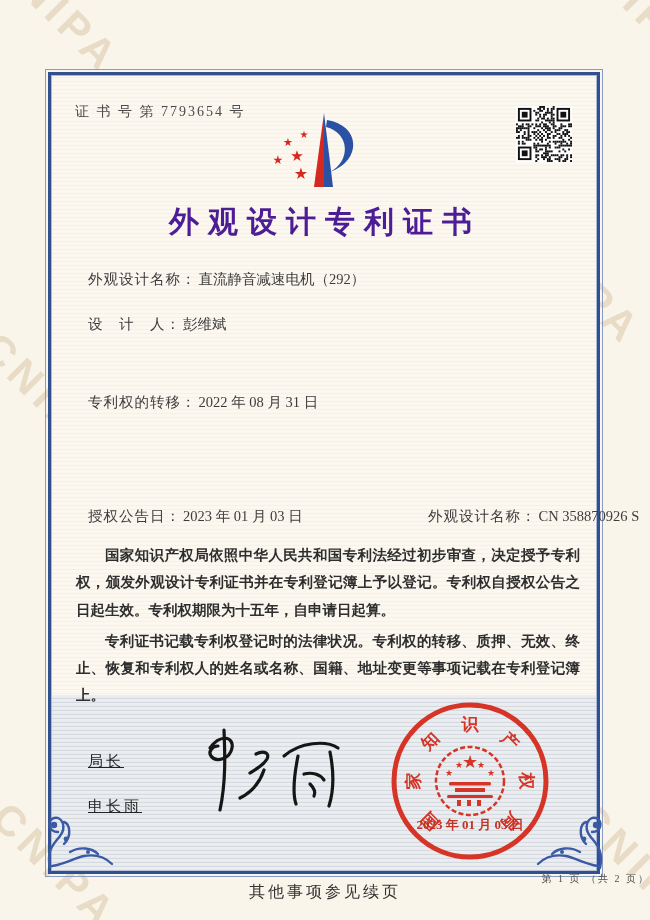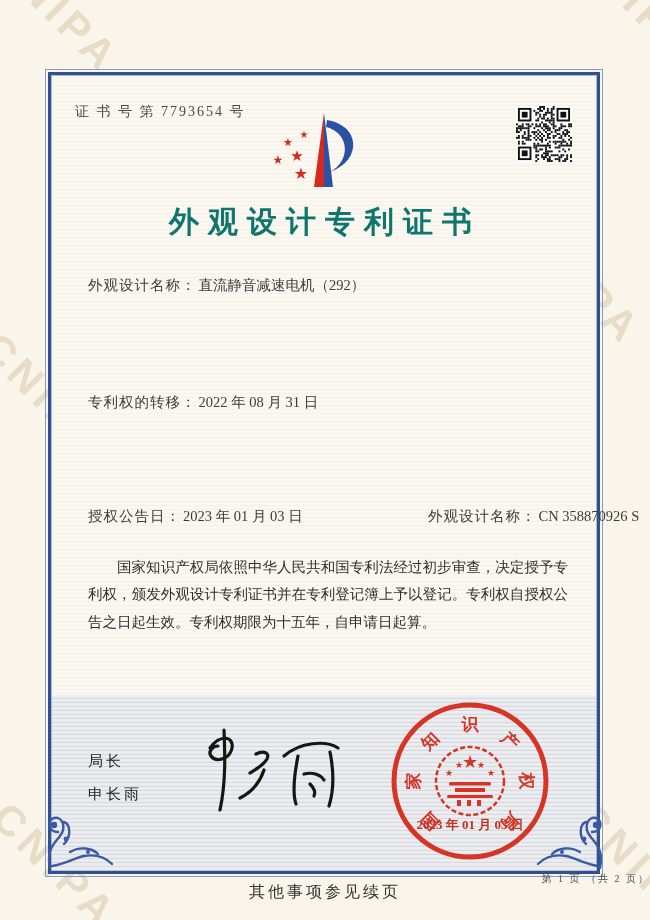--- a/index.html
+++ b/index.html
@@ -28,35 +28,35 @@
     position:absolute; left:52px; top:695px; width:544px; height:176px; z-index:3;
     background:
       repeating-linear-gradient(0deg, rgba(120,138,172,0.20) 0 1px, transparent 1px 4px),
       linear-gradient(rgba(224,228,238,0.55), rgba(224,228,238,0.55));
   }
   .certno{position:absolute; left:75px; top:103px; font-size:14px; letter-spacing:2px; color:#4a4a4a; z-index:5;}
   .logo{position:absolute; left:263px; top:110px; z-index:5;}
   .qr{position:absolute; left:516px; top:106px; z-index:5;}
   .title{
     position:absolute; left:0; top:202px; width:100%; text-align:center;
-    font-size:30px; font-weight:bold; letter-spacing:9px; color:#0f766e; z-index:5;
+    font-size:30px; font-weight:bold; letter-spacing:9px; color:#4c1d95; z-index:5;
   }
   .fieldrow{position:absolute; left:88px; font-size:14.5px; color:#3c3c3c; z-index:5; white-space:nowrap;}
   .fieldrow .lab{letter-spacing:1px;}
   .fieldrow .val{margin-left:2px;}
-  .r1{top:276px}.r2{top:315px}.r3{top:353px}.r4{top:393px}.r5{top:431px}.r6{top:470px}.r7{top:507px}
+  .r1{top:270px}.r2{top:315px}.r3{top:353px}.r4{top:393px}.r5{top:431px}.r6{top:470px}.r7{top:507px}
   .grantno{position:absolute; left:340px; top:0;}
   .paras{
     position:absolute; left:72px; top:538px; width:512px; z-index:5;
     font-size:14.5px; line-height:1.88; color:#2e2e2e; text-align:justify;
   }
-  .paras p{margin:16px; text-indent:2em;}
+  .paras p{margin:4px; text-indent:2em;font-weight:bold;}
   .officer{position:absolute; left:88px; top:752px; z-index:6; font-size:15px; color:#222;
     font-family:"Liberation Sans","DejaVu Sans",sans-serif;}
-  .officer div{margin-bottom:14px; letter-spacing:3px;}
+  .officer div{margin-bottom:26px; letter-spacing:3px;text-decoration:underline;}
   .sig{position:absolute; left:180px; top:726px; z-index:6;}
   .seal{position:absolute; left:385px; top:696px; z-index:7;}
   .pageinfo{position:absolute; left:0; top:872px; width:100%; text-align:right;
     font-size:10px; letter-spacing:2px; color:#4f4f4f; z-index:6;}
   .contnote{position:absolute; left:0; top:882px; width:100%; text-align:center;
     font-size:16px; letter-spacing:3px; color:#333; z-index:5;}
   .flourish{position:absolute; z-index:4;}
   .fl-l{left:40px; top:792px;}
   .fl-r{left:536px; top:792px; transform:scaleX(-1);}
 </style>
@@ -403,30 +403,34 @@
         <rect x="28" y="26" width="1" height="1"></rect>
         <rect x="28" y="28" width="1" height="1"></rect>
       </g>
   </svg>
 
   <div class="title">外观设计专利证书</div>
 
   <div class="fieldrow r1">
     <span class="lab">外观设计名称：</span><span class="val">直流静音减速电机（292）</span>
   </div>
+  <div class="fieldrow r2">
+    <span class="lab">设　计　人：</span><span class="val">彭维斌</span>
+  </div>
   <div class="fieldrow r4">
     <span class="lab">专利权的转移：</span><span class="val">2022 年 08 月 31 日</span>
   </div>
   <div class="fieldrow r7">
     <span class="lab">授权公告日：</span><span class="val">2023 年 01 月 03 日</span>
     <span class="grantno"><span class="lab">外观设计名称：</span><span class="val">CN 358870926 S</span></span>
   </div>
 
   <div class="paras">
     <p>国家知识产权局依照中华人民共和国专利法经过初步审查，决定授予专利权，颁发外观设计专利证书并在专利登记簿上予以登记。专利权自授权公告之日起生效。专利权期限为十五年，自申请日起算。</p>
+    <p>专利证书记载专利权登记时的法律状况。专利权的转移、质押、无效、终止、恢复和专利权人的姓名或名称、国籍、地址变更等事项记载在专利登记簿上。</p>
   </div>
 
   <div class="officer">
     <div>局长</div>
     <div>申长雨</div>
   </div>
 
   <svg class="sig" width="170" height="90" viewBox="0 0 170 90">
     <g fill="none" stroke="#161616" stroke-width="3.2" stroke-linecap="round">
       <path d="M30,22 C40,8 54,10 52,22 C50,33 36,37 31,30 C28,26 32,20 38,20"></path>

